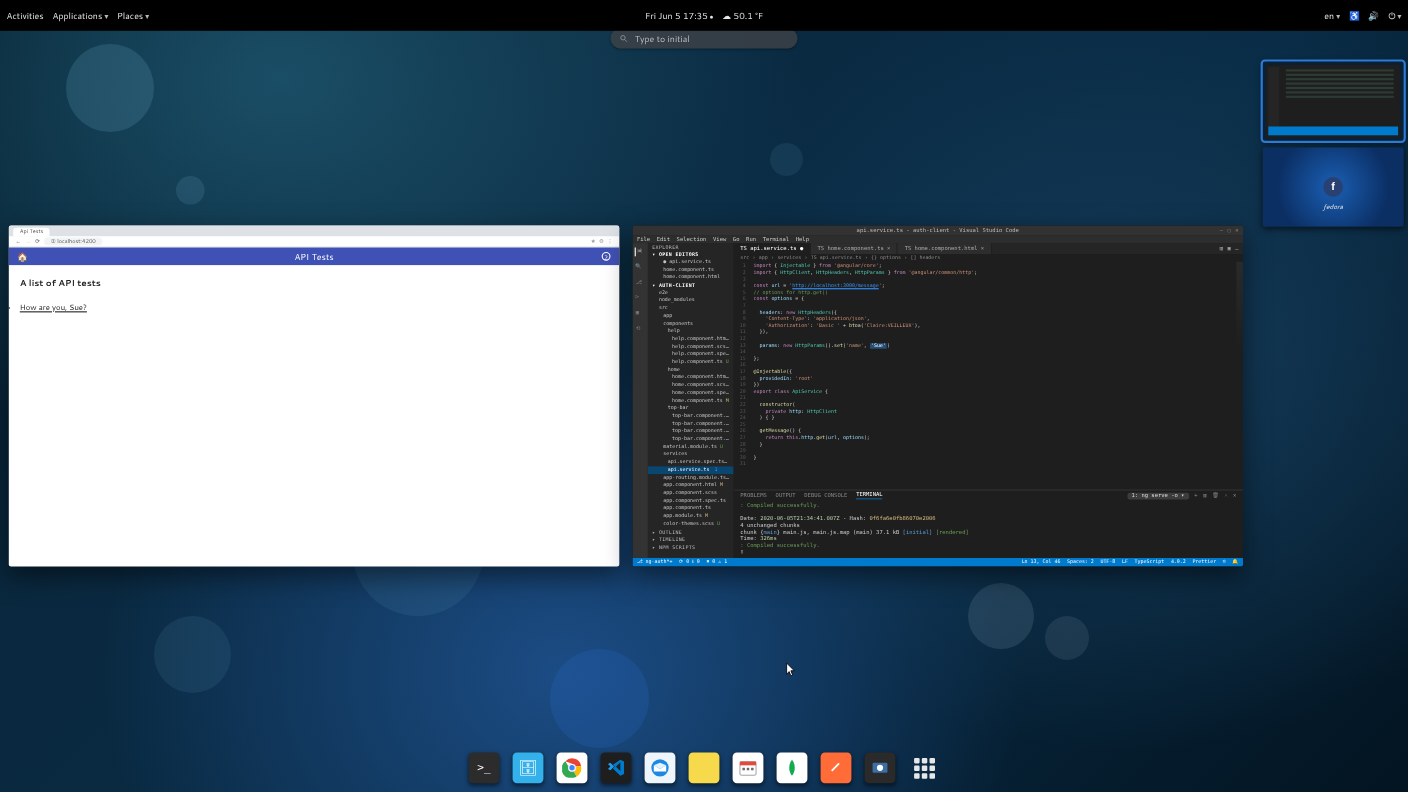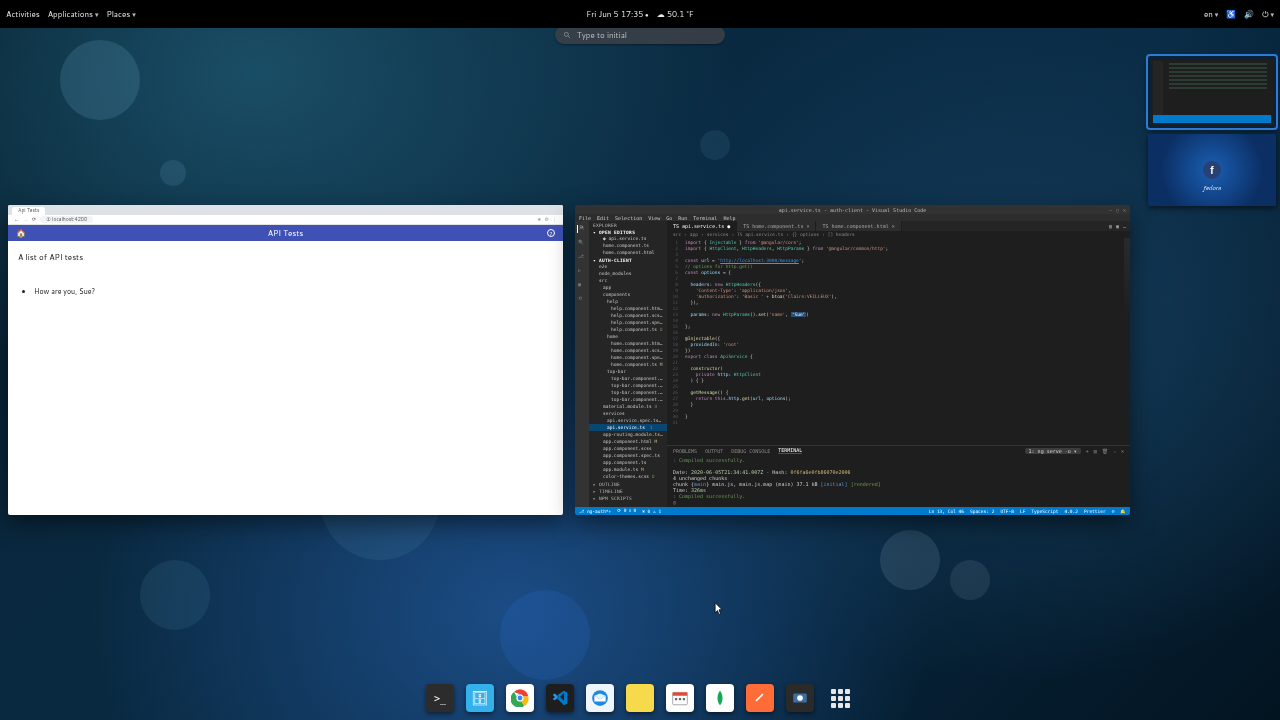--- a/index.html
+++ b/index.html
@@ -60,22 +60,22 @@
   .browser-tabs { height:10px; background:#dee1e6; display:flex; align-items:flex-end; font-size:5px; color:#555;}
   .browser-tab { background:#fff; height:8px; border-radius:3px 3px 0 0; margin-left:4px; padding:0 6px; line-height:8px;}
   .browser-url { height:10px; background:#fff; border-bottom:1px solid #e3e3e3; display:flex; align-items:center; gap:4px; padding:0 6px; font-size:5px; color:#555;}
   .url-chip { background:#f1f3f4; border-radius:6px; padding:0 6px; line-height:8px; height:7px;}
   .browser-url .spacer { flex:1; }
   .url-icons span { margin-left:3px; opacity:.6; }
   .app-header { height:16px; background:#3f51b5; color:#fff; display:flex; align-items:center; justify-content:center; font-size:8px; position:relative;}
   .app-header .home-ic { position:absolute; left:8px; }
   .app-header .q-ic { position:absolute; right:8px; width:8px; height:8px; border:1px solid #fff; border-radius:50%; display:flex; align-items:center; justify-content:center; font-size:6px;}
   .browser-body { padding:10px 10px; font-size:8px; color:#222; }
-  .browser-body h4 { font-weight:400; font-size:8px; margin-bottom:23px;}
-  .browser-body ul { margin-left: 16px; font-size:7px; }
+  .browser-body h4 { font-weight:700; font-size:8px; margin-bottom:12px;}
+  .browser-body ul { font-size:7px;text-decoration:underline; }
 
   
   .vscode { left:575px; top:205px; width:555px; height:310px; background:#1e1e1e; color:#ccc; font-family: "Menlo","Consolas",monospace; font-size:5px;}
   .vsc-title { height:9px; background:#323233; color:#bbb; display:flex; align-items:center; justify-content:center; font-size:5px; position:relative;}
   .vsc-title .win-ctl { position:absolute; right:4px; display:flex; gap:4px; }
   .vsc-title .win-ctl span { opacity:.6; }
   .vsc-menu { height:7px; background:#2d2d2d; color:#ccc; padding:0 4px; font-size:5px; display:flex; gap:6px; align-items:center;}
   .vsc-body { display:flex; height: calc(100% - 9px - 7px - 8px); }
   .vsc-act { width:14px; background:#333; display:flex; flex-direction:column; align-items:center; padding-top:4px; gap:6px;}
   .vsc-act .ai { width:8px; height:8px; opacity:.5; }

